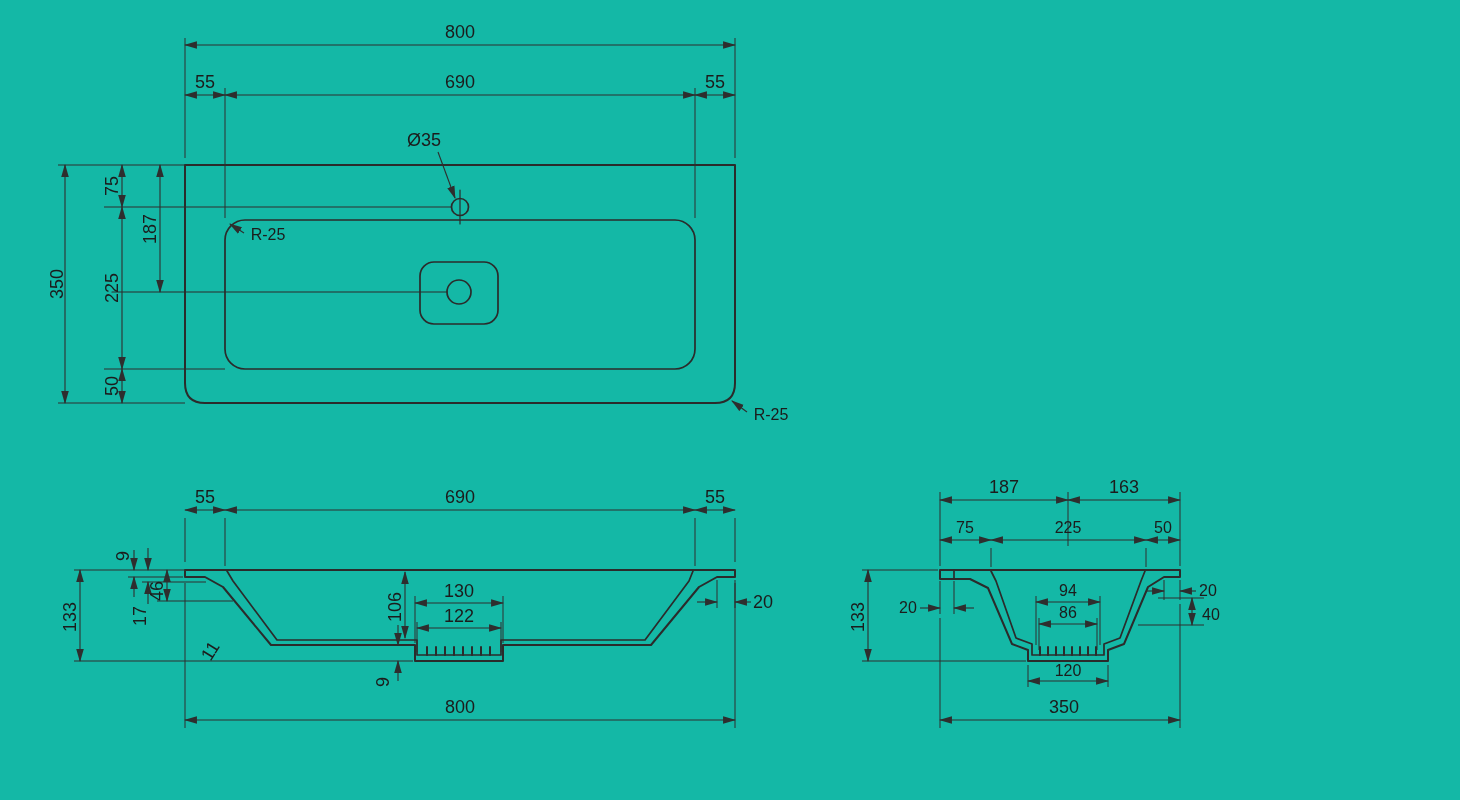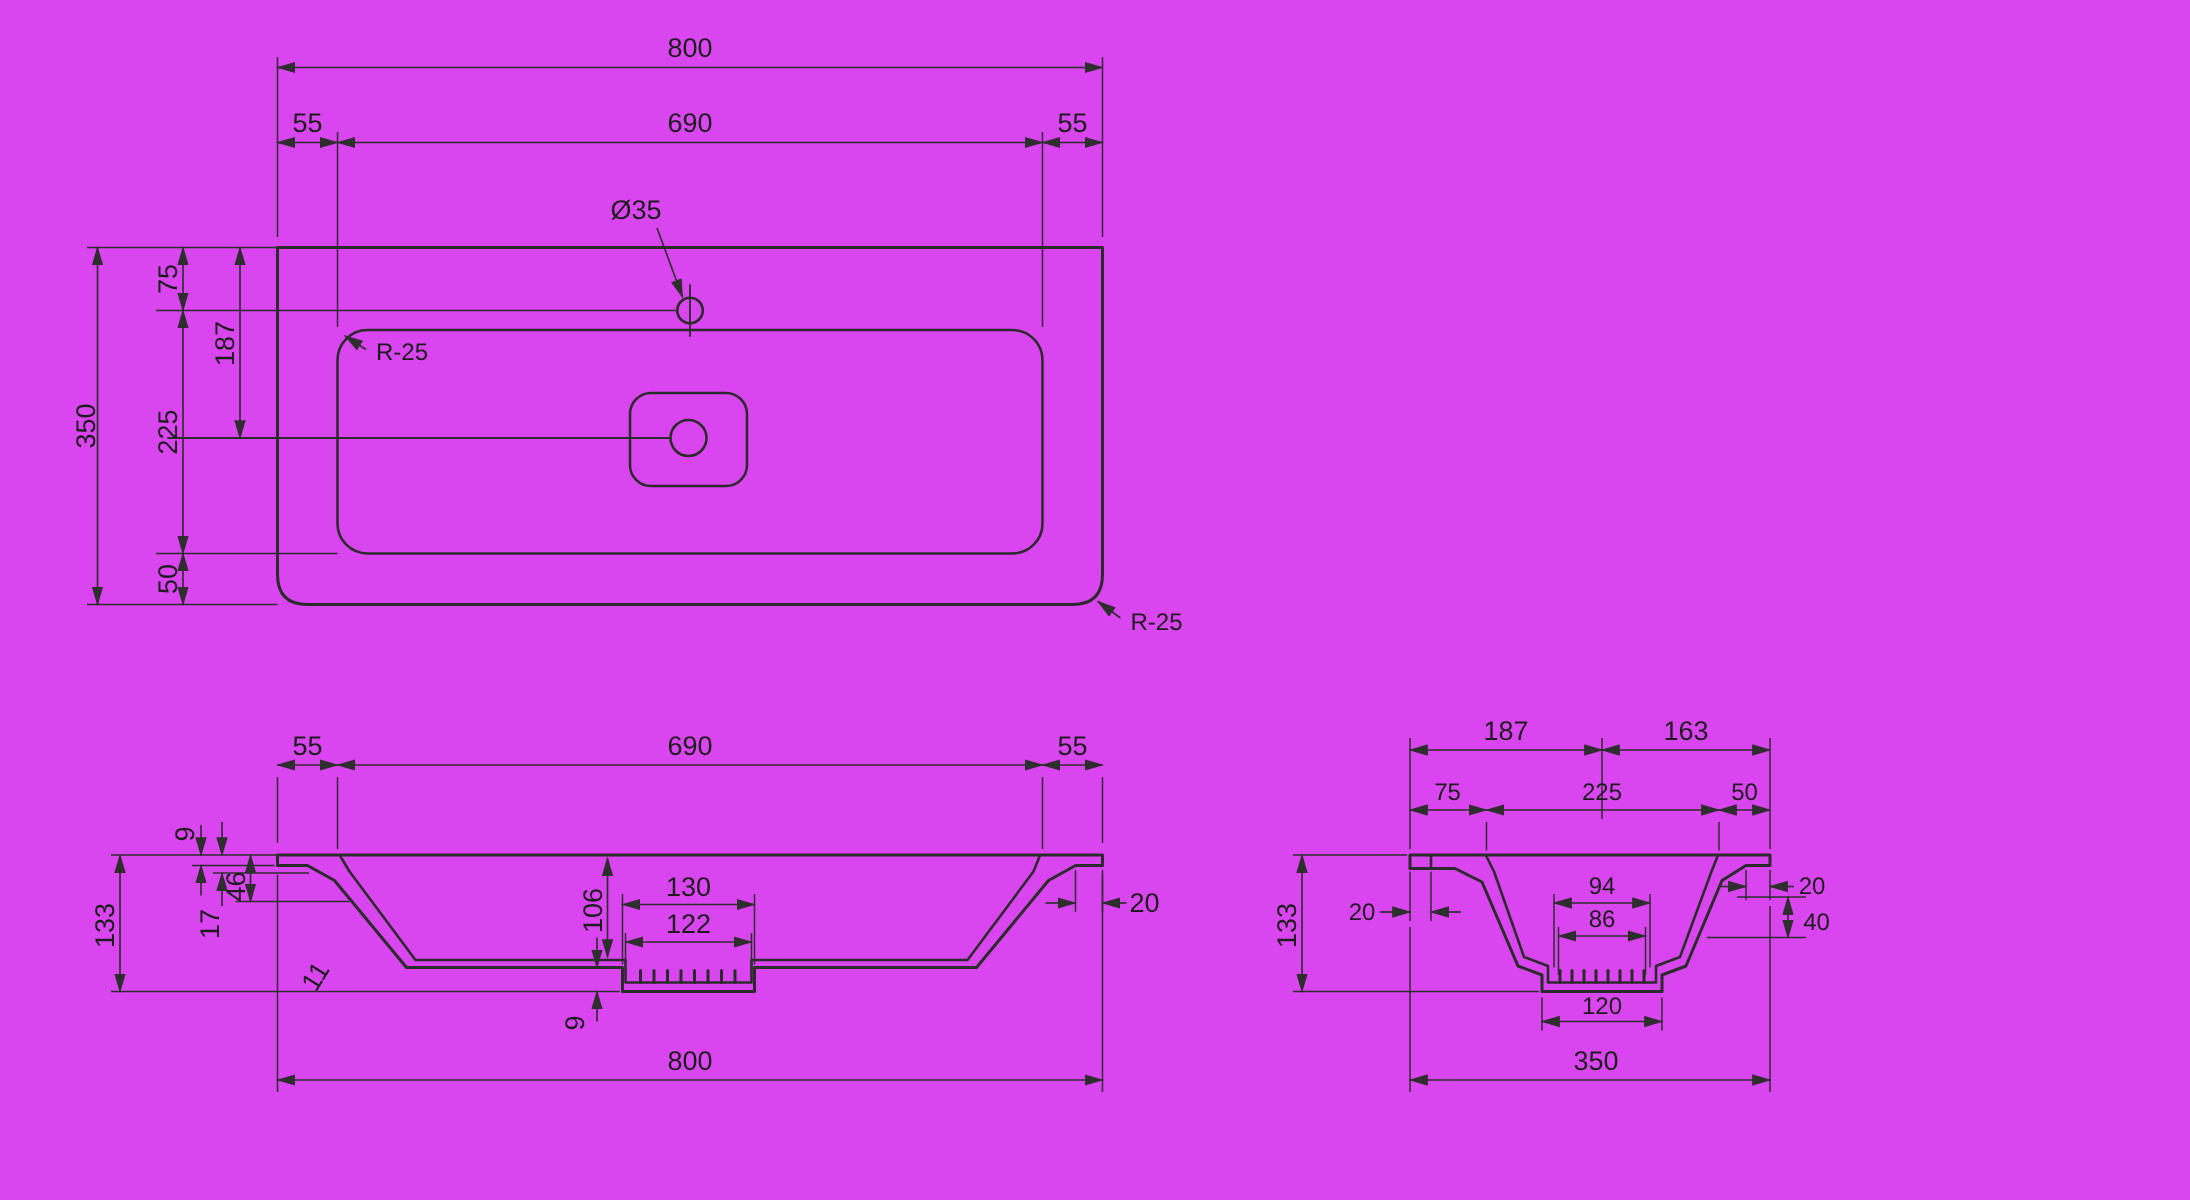--- a/index.html
+++ b/index.html
@@ -1,16 +1,16 @@
 <!DOCTYPE html>
 <html><head>
 <meta charset="utf-8">
 <style>
   html,body{margin:0;padding:0;background:#fdfdfd;}
-  .canvas-wrap{width:1460px;height:800px;background:#d946ef;overflow:hidden;}
+  .canvas-wrap{width:1460px;height:800px;background:#14b8a6;overflow:hidden;}
   svg{display:block;font-family:"Liberation Sans",sans-serif;}
   .shape path,.shape polyline,.shape rect,.shape circle,.shape line{
     fill:none;stroke:#2b2b2b;stroke-width:2;stroke-linejoin:round;stroke-linecap:round;
   }
   .shape .thin{stroke-width:1.2;}
   .shape .inner{stroke-width:1.7;}
   .dim line,.dim path{stroke:#2e2e2e;stroke-width:1.1;fill:none;}
   .dim .ext{stroke-width:1;}
   text{font-size:18px;fill:#1c1c1c;text-anchor:middle;}
   text.small{font-size:16px;}

